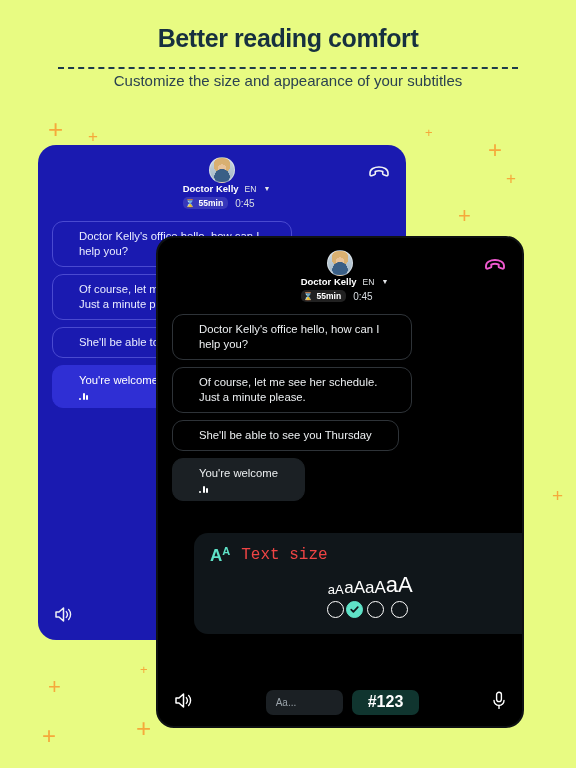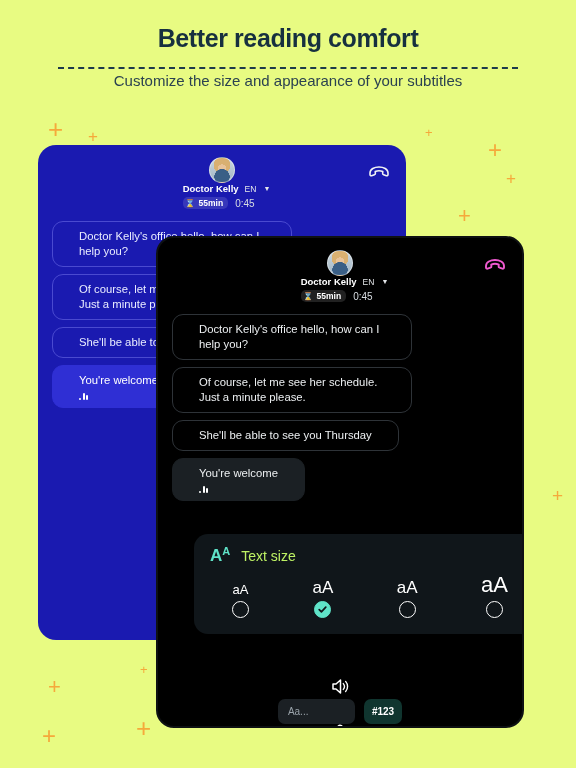--- a/index.html
+++ b/index.html
@@ -129,23 +129,23 @@
     border-radius:14px;
     padding:13px 16px 16px 16px;
   }
   .ts-head { display:flex; align-items:center; gap:11px; }
   .ts-aa {
     color:#5fe3c8; font-weight:bold;
     display:flex; align-items:flex-start; line-height:1;
   }
   .ts-aa .a1 { font-size:17px; }
   .ts-aa .a2 { font-size:11px; margin-top:-1px; }
-  .ts-label { font-size:14px; color:#bef264; }
+  .ts-label { font-size:16px; color:#ef4444;font-family:Liberation Mono, monospace; }
   .ts-options {
-    display:flex; justify-content:space-between;
+    display:flex; justify-content:center;
     align-items:flex-end;
     margin-top:10px; padding:0 22px;
   }
   .ts-opt { display:flex; flex-direction:column; align-items:center; gap:5px; }
   .ts-opt .lbl { color:#ffffff; line-height:1; }
   .ts-opt:nth-child(1) .lbl { font-size:13px; }
   .ts-opt:nth-child(2) .lbl { font-size:17px; }
   .ts-opt:nth-child(3) .lbl { font-size:17px; }
   .ts-opt:nth-child(4) .lbl { font-size:22px; }
   .radio {
@@ -157,40 +157,39 @@
     display:flex; align-items:center; justify-content:center;
   }
   .radio.sel svg { display:block; }
 
   
   .botbar {
     position:absolute; left:0; right:0; bottom:0;
     height:48px;
     display:flex; align-items:center;
     padding:0 16px;
-    flex-direction:column;
   }
   .spk { flex:0 0 auto; }
   .botcenter {
     flex:1; display:flex; justify-content:center; align-items:center; gap:9px;
   }
   .aa-input {
     width:77px; height:25px;
     background:#1b2024;
     border-radius:7px;
     display:flex; align-items:center;
     padding-left:10px;
     font-size:10px; color:#9aa3aa;
   }
   .num-btn {
     height:25px;
     background:#10352f;
     border-radius:7px;
-    display:flex; align-items:center; padding:0 8px;
-    font-size:10px; font-weight:bold; color:#ffffff;
+    display:flex; align-items:center; padding:0 16px;
+    font-size:16px; font-weight:bold; color:#ffffff;
   }
   .mic { flex:0 0 auto; }
 </style>
 </head>
 <body>
 
 <div class="header">
   <div class="title">Better reading comfort</div>
   <div class="divider"></div>
   <div class="subtitle">Customize the size and appearance of your subtitles</div>

